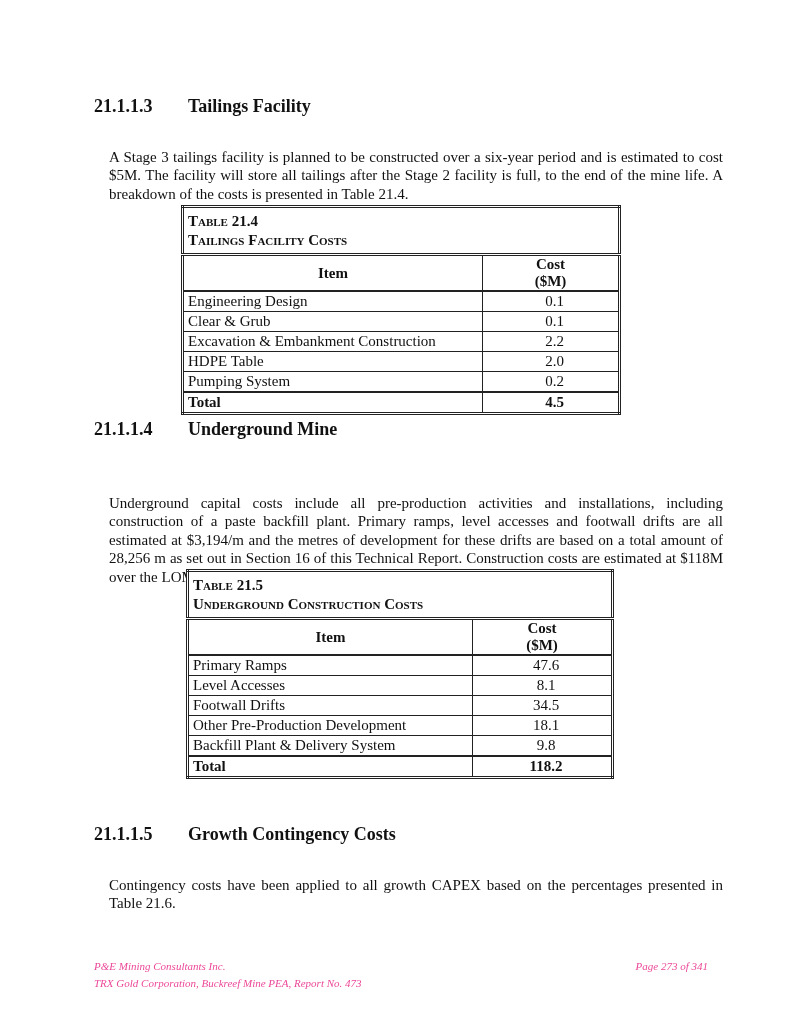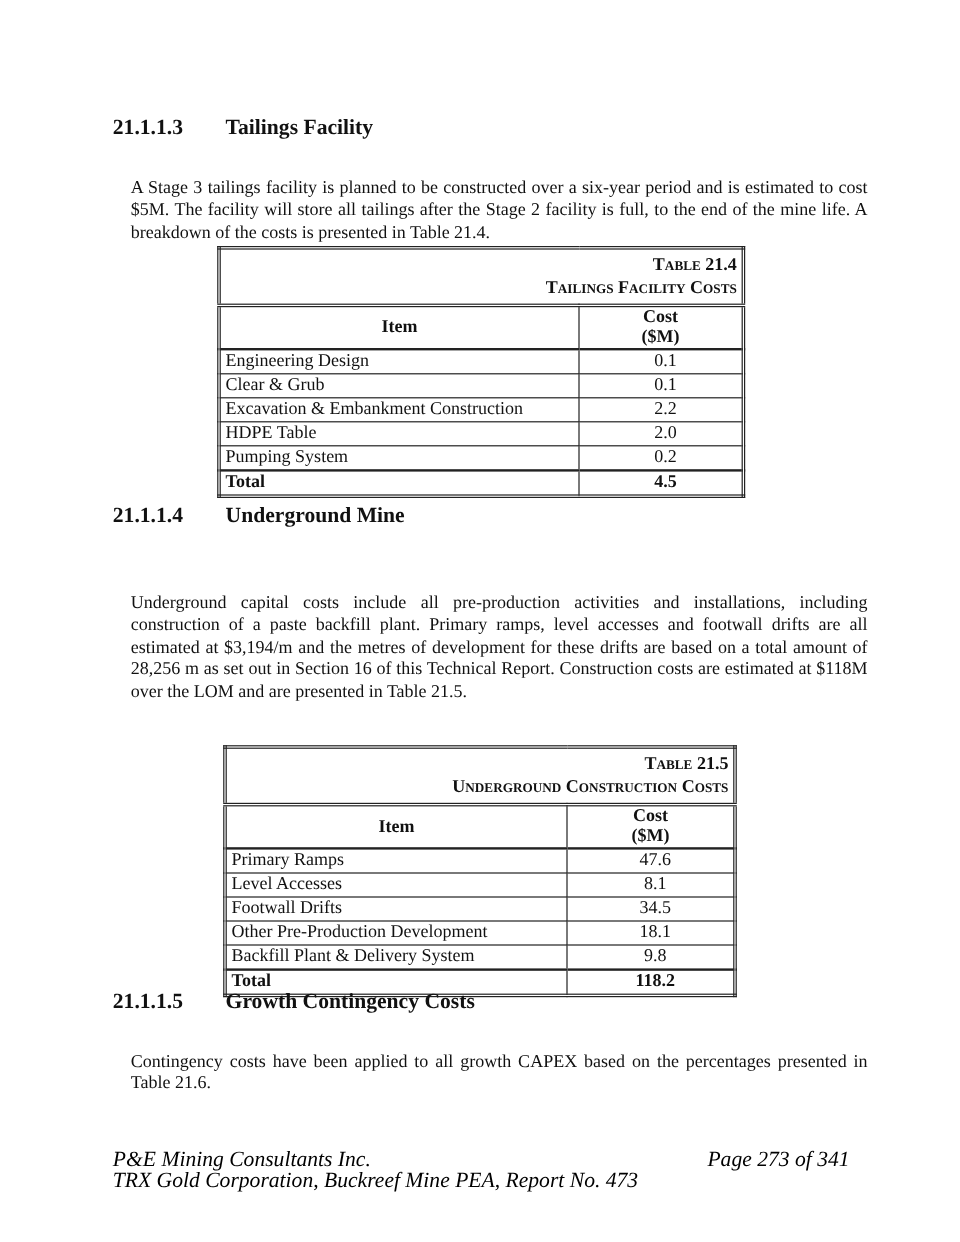--- a/index.html
+++ b/index.html
@@ -51,21 +51,21 @@
       font-size: 15px;
       background: #fff;
     }
     table.doc-table td, table.doc-table th {
       border: 1px solid #222;
       padding: 0 4px;
       line-height: 19px;
       height: 19px;
     }
     table.doc-table .caption-cell {
-      text-align: right;
+      text-align: left;
       font-weight: bold;
       padding: 4px 4px 3px 4px;
       line-height: 19px;
       border-bottom: 3px double #222;
     }
     .smallcaps {
       font-variant: small-caps;
     }
     table.doc-table th {
       font-weight: bold;
@@ -79,23 +79,23 @@
       padding-left: 12px;
     }
     table.doc-table tr.total td {
       font-weight: bold;
       border-top: 2px solid #222;
     }
 
     .footer {
       position: absolute;
       font-style: italic;
-      font-size: 18px;
+      font-size: 11px;
       line-height: 17px;
-      color: #000000;
+      color: #ec4899;
     }
   </style>
 </head>
 <body>
 
 <div class="page">
 
   <div class="heading" style="top:97px;">
     <span class="num">21.1.1.3</span><span>Tailings Facility</span>
   </div>
@@ -141,21 +141,21 @@
       <td class="cost">4.5</td>
     </tr>
   </tbody>
     </table>
 
   <div class="heading" style="top:420px;">
     <span class="num">21.1.1.4</span><span>Underground Mine</span>
   </div>
   <p class="para last-left" style="top:479px;">Underground capital costs include all pre-production activities and installations, including construction of a paste backfill plant. Primary ramps, level accesses and footwall drifts are all estimated at $3,194/m and the metres of development for these drifts are based on a total amount of 28,256 m as set out in Section 16 of this Technical Report. Construction costs are estimated at $118M over the LOM and are presented in Table 21.5.</p>
 
-  <table class="doc-table" style="left:92px; top:621px; width:428px;">
+  <table class="doc-table" style="left:92px; top:569px; width:428px;">
     <tbody>
         <tr>
       <td colspan="2" class="caption-cell">
         <div class="smallcaps">Table 21.5</div>
         <div class="smallcaps">Underground Construction Costs</div>
       </td>
     </tr>
     <tr>
       <th style="width:275px;">Item</th>
       <th>

